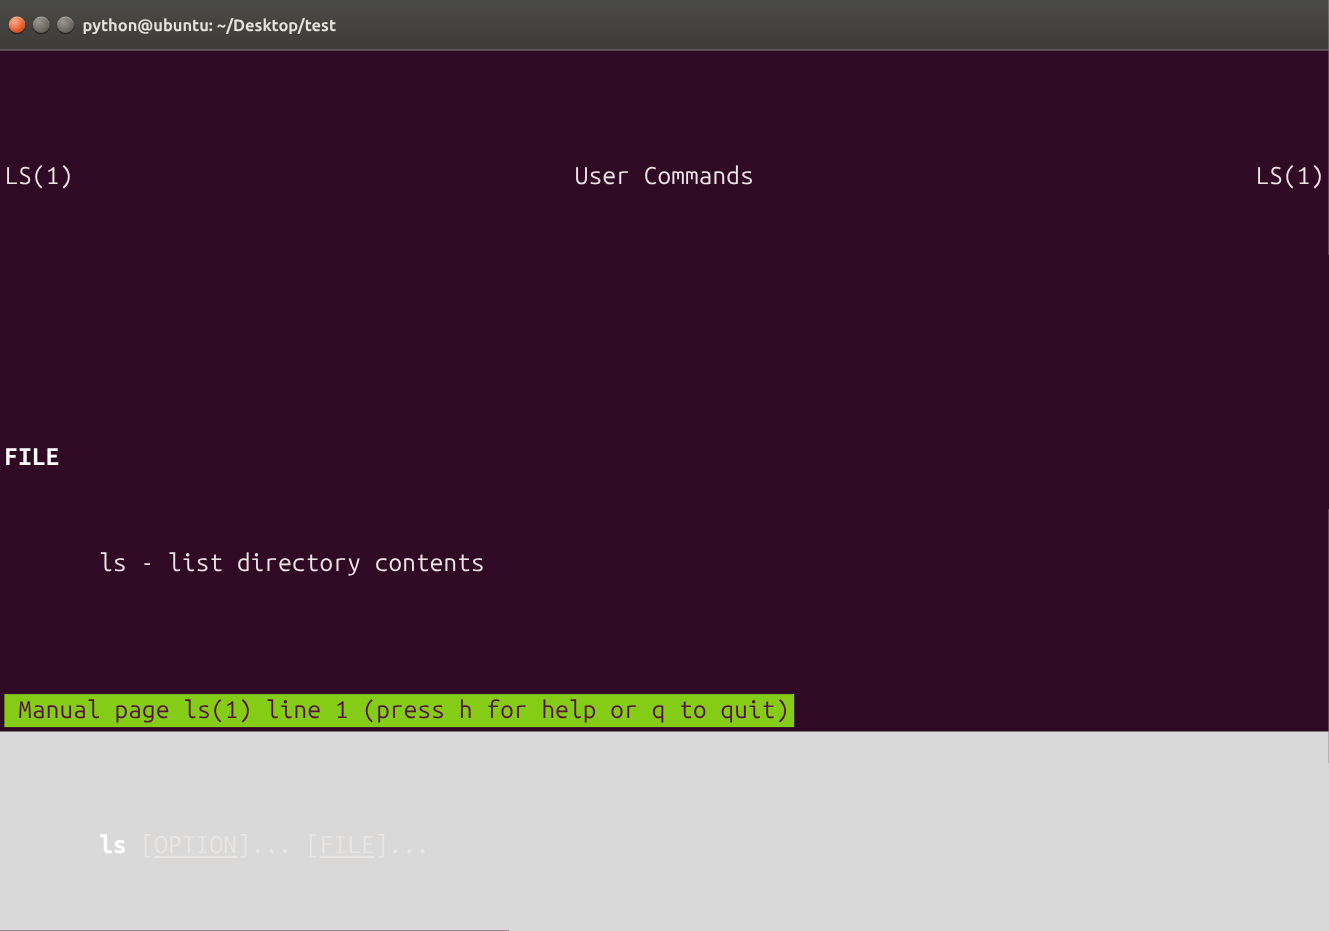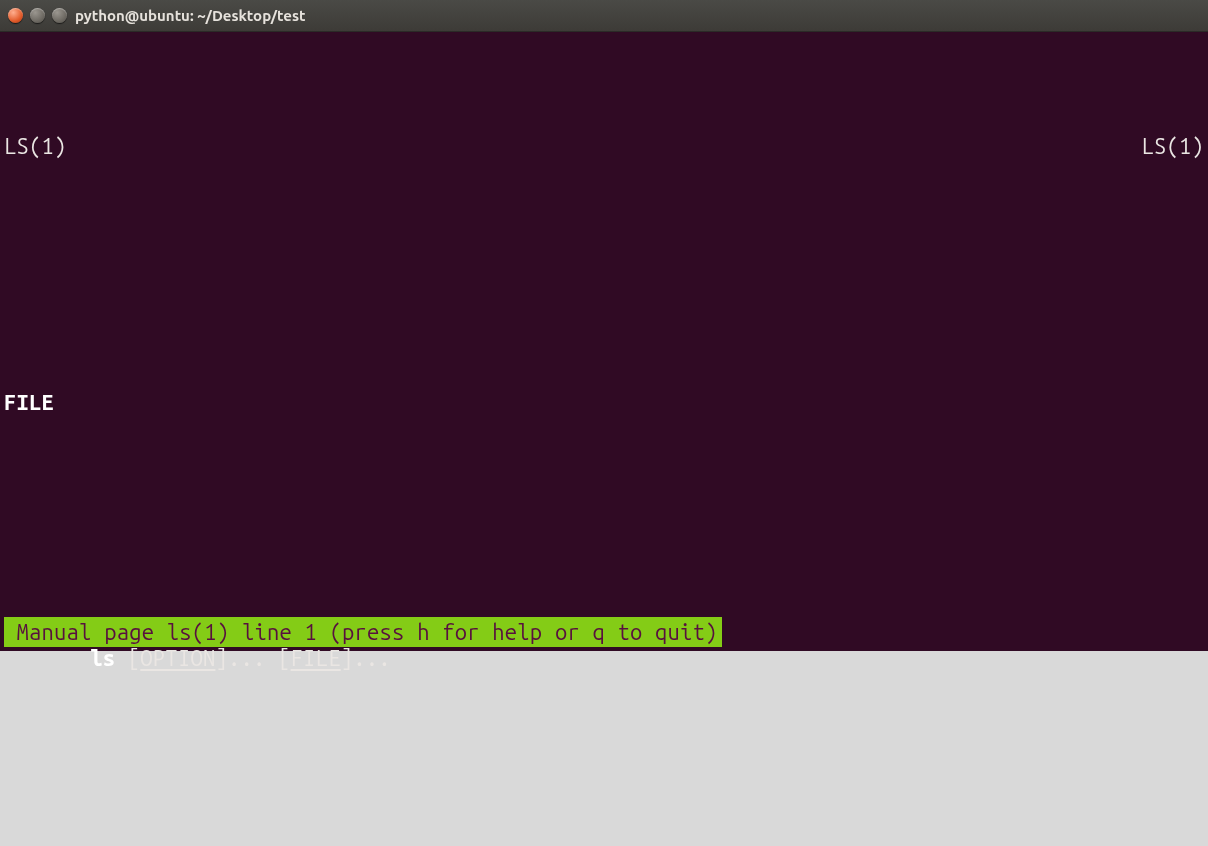--- a/index.html
+++ b/index.html
@@ -1,21 +1,21 @@
 <!DOCTYPE html>
 <html><head>
 <meta charset="utf-8">
 <style>
   * { margin: 0; padding: 0; box-sizing: border-box; }
   html, body { width: 1208px; height: 846px; overflow: hidden; font-family: "Ubuntu Mono","DejaVu Sans Mono","Liberation Mono",monospace; }
   body { background:#d9d9d9; }
 
   
   .titlebar {
-    height: 32px;
+    height: 46px;
     background: linear-gradient(#4a4a46,#3d3b37);
     display:flex; align-items:center;
     padding:0 8px;
     gap:8px;
     color:#e6e2dc;
     font-family:"Ubuntu","DejaVu Sans",sans-serif;
     font-size:15px; font-weight:bold;
     border-bottom:1px solid #2b2a27;
   }
   .win-buttons { display:flex; gap:7px; }
@@ -65,26 +65,28 @@
     <div class="win-btn btn-min"></div>
     <div class="win-btn btn-max"></div>
   </div>
   <span>python@ubuntu: ~/Desktop/test</span>
 </div>
 
 <div class="terminal">
 
   <div class="hdr-row">
     <span>LS(1)</span>
+    <span>User Commands</span>
     <span>LS(1)</span>
   </div>
 
   <div class="line">&nbsp;</div>
 
   <div class="line bold">FILE</div>
+  <div class="line indent1">ls - list directory contents</div>
 
   <div class="line">&nbsp;</div>
 
   <div class="line indent1"><span class="bold">ls</span> [<span class="ul">OPTION</span>]... [<span class="ul">FILE</span>]...</div>
 
   
 
   
   
   

